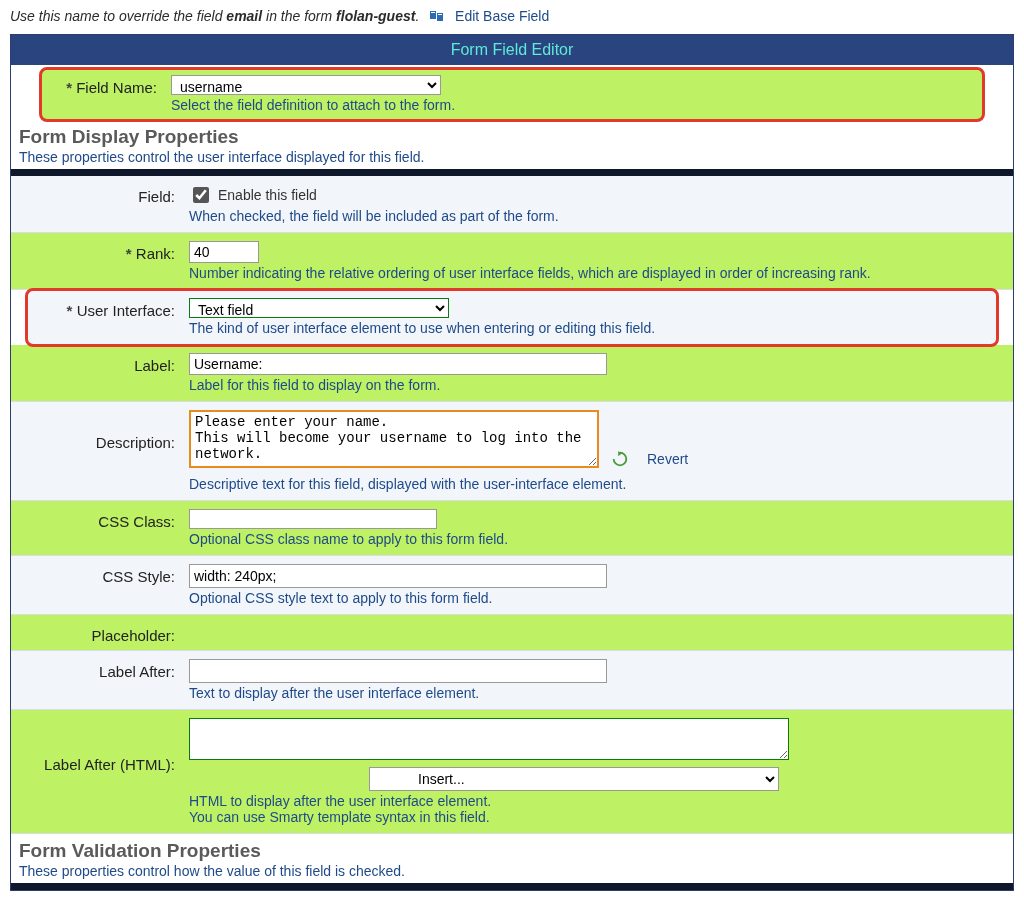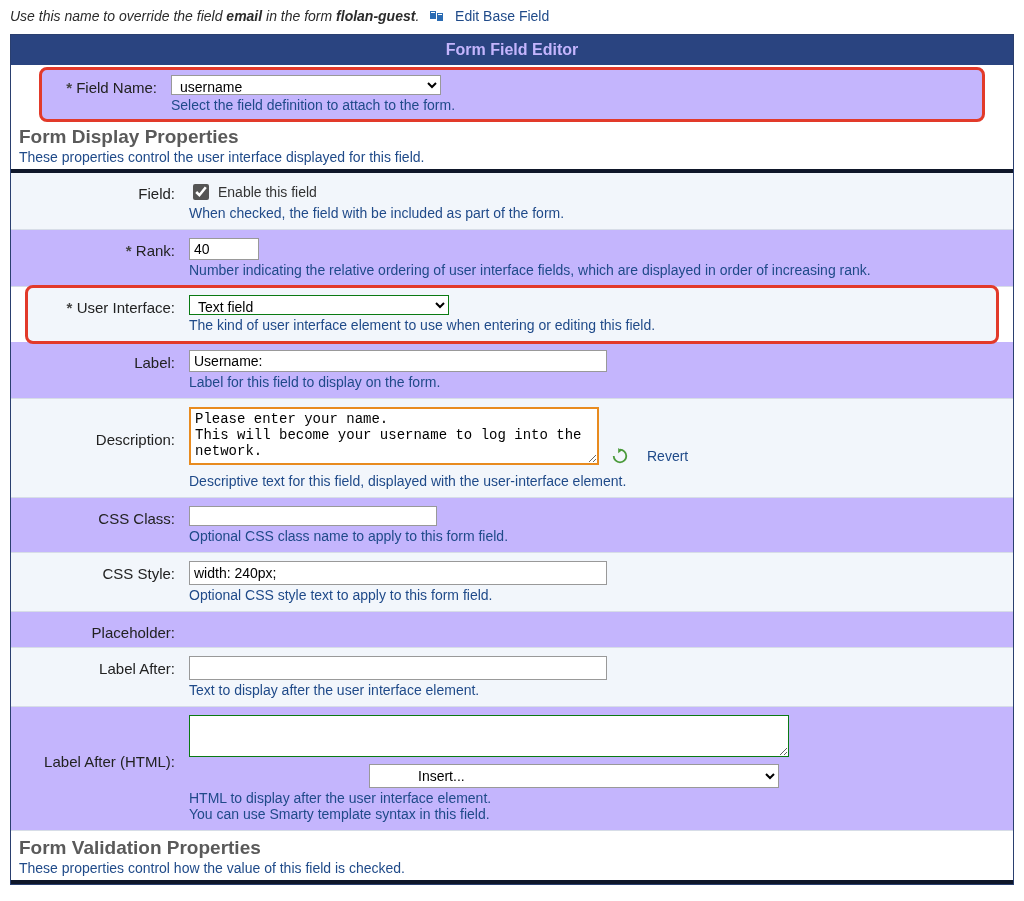--- a/index.html
+++ b/index.html
@@ -29,34 +29,34 @@
     width: 16px; height: 16px;
     vertical-align: -3px;
     margin: 0 2px 0 6px;
   }
   .panel {
     border: 1px solid #2a3f6f;
     margin-top: 6px;
   }
   .panel-title {
     background: #2a4480;
-    color: #c4b5fd;
-    font-weight: bold;
+    color: #5eead4;
+    font-weight: normal;
     text-align: center;
     padding: 6px 4px;
     font-size: 16px;
   }
   .row {
     display: flex;
     border-bottom: 1px solid #d7dde7;
     padding: 6px 6px 6px 4px;
     align-items: flex-start;
   }
   .row.alt { background: #f2f6fb; }
-  .row.white { background: #c4b5fd; }
+  .row.white { background: #bef264; }
   .row .label-cell {
     width: 168px;
     min-width: 168px;
     text-align: right;
     padding: 6px 8px 0 4px;
     color: #222;
     font-size: 15px;
   }
   .row .field-cell {
     flex: 1;
@@ -94,21 +94,21 @@
     resize: both;
   }
   .ta-html {
     width: 600px; height: 42px;
     border: 1.5px solid #0a7a12;
     resize: both;
   }
   .section-head {
     background: #fff;
     padding: 6px 8px 4px 8px;
-    border-bottom: 4px solid #0f172a;
+    border-bottom: 7px solid #0f172a;
   }
   .section-title {
     font-size: 19px;
     font-weight: bold;
     color: #5a5a5a;
     margin: 0;
   }
   .section-sub {
     color: #1f4a89;
     font-size: 14px;
@@ -167,21 +167,21 @@
     <div class="section-sub">These properties control the user interface displayed for this field.</div>
   </div>
 
   <div class="row alt">
     <div class="label-cell">Field:</div>
     <div class="field-cell">
       <div class="cb-wrap">
         <input type="checkbox" class="chk" checked="" style="">
         <span>Enable this field</span>
       </div>
-      <div class="hint">When checked, the field with be included as part of the form.</div>
+      <div class="hint">When checked, the field will be included as part of the form.</div>
     </div>
   </div>
 
   <div class="row white">
     <div class="label-cell asterisk">Rank:</div>
     <div class="field-cell">
       <input type="text" class="inp-rank" value="40" style="">
       <div class="hint">Number indicating the relative ordering of user interface fields, which are displayed in order of increasing rank.</div>
     </div>
   </div>

